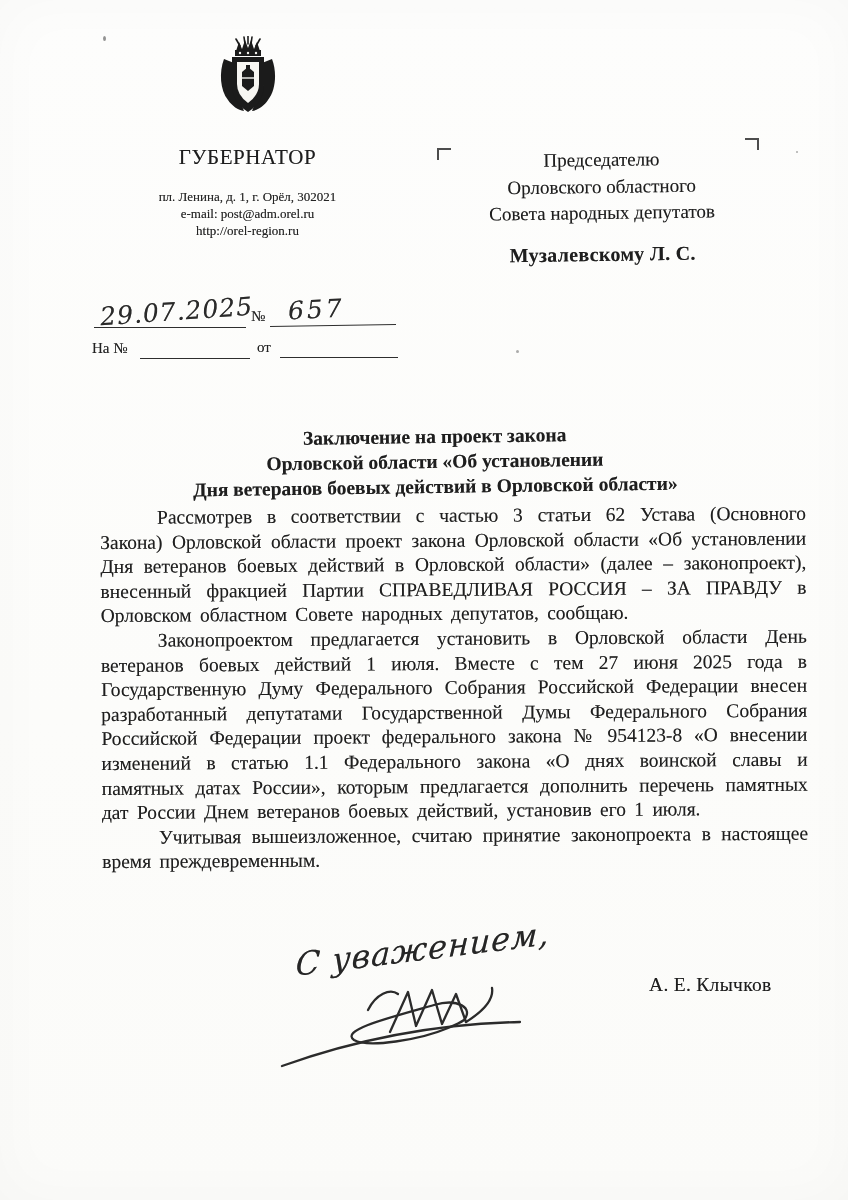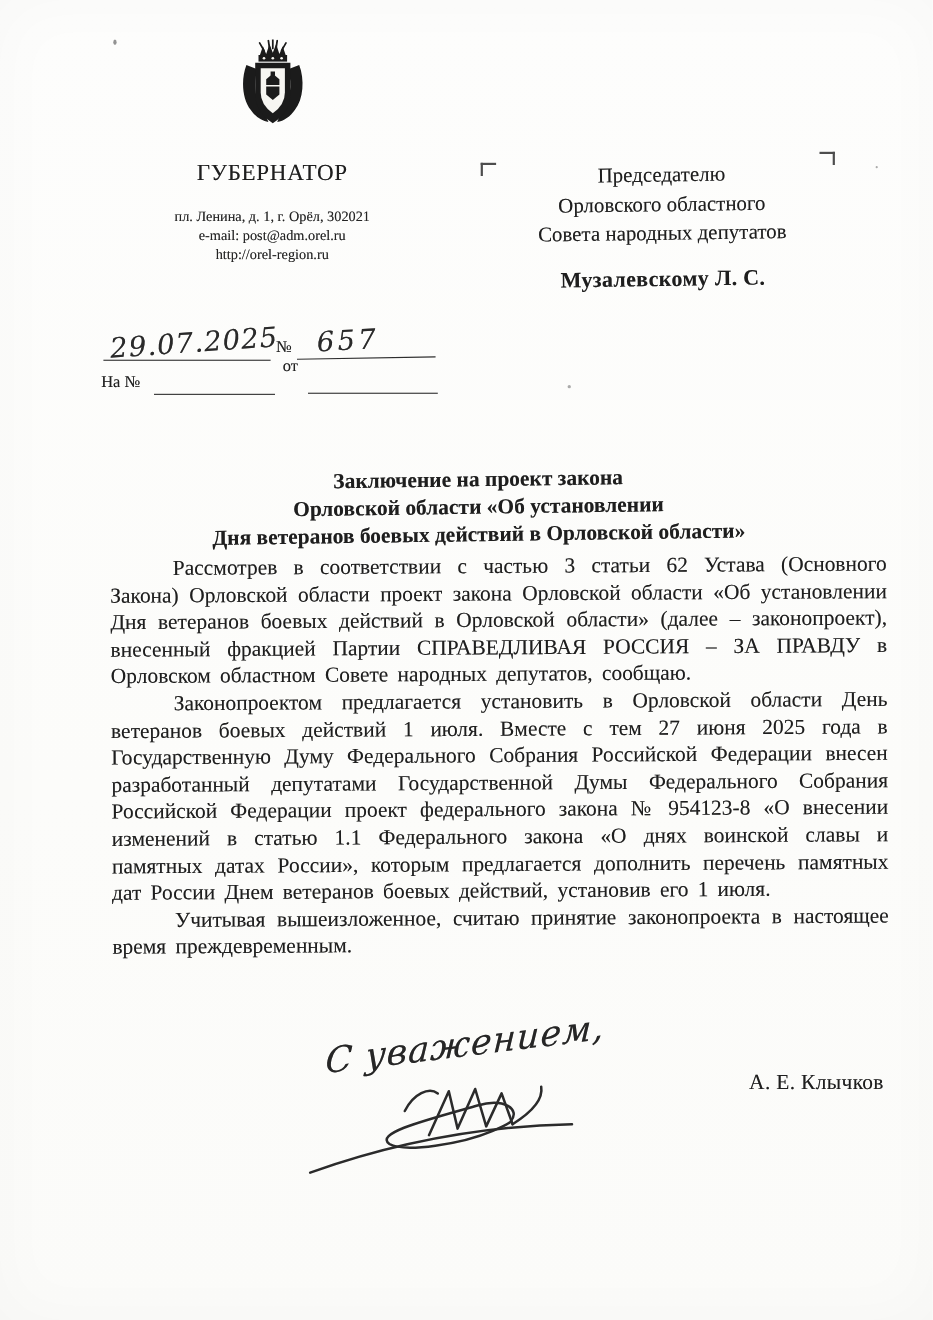--- a/index.html
+++ b/index.html
@@ -27,21 +27,21 @@
   .hand { font-family:"DejaVu Serif", serif; font-style:italic; color:#2a2a2a; }
   .hw-date { position:absolute; left:10px; bottom:2px; font-size:25px; letter-spacing:1px; transform:rotate(-4deg); }
   .hw-num  { position:absolute; left:198px; bottom:4px; font-size:25px; letter-spacing:3px; transform:rotate(-3deg); }
   .u-line { position:absolute; border-bottom:1.6px solid #2e2e2e; }
   .line-date { left:4px; bottom:0; width:152px; }
   .line-num  { left:180px; bottom:2px; width:126px; transform:rotate(-1deg); }
   .lbl { position:absolute; font-size:15px; color:#222; }
   .lbl-no { left:161px; bottom:3px; }
   .lbl-nano { left:2px; bottom:3px; }
   .line-nano { left:50px; bottom:1px; width:110px; }
-  .lbl-ot { left:167px; bottom:18px; }
+  .lbl-ot { left:167px; bottom:4px; }
   .line-ot { left:190px; bottom:2px; width:118px; }
 
   
   .corner { position:absolute; width:14px; height:12px; }
   .corner-left  { left:437px; top:148px; border-left:2px solid #4d4d4d; border-top:2px solid #4d4d4d; }
   .corner-right { left:745px; top:138px; border-right:2px solid #4d4d4d; border-top:2px solid #4d4d4d; }
   .recipient { position:absolute; left:447px; top:147px; width:310px; text-align:center;
                font-size:19px; line-height:26.5px; transform:rotate(-0.8deg); }
   .recipient-name { margin-top:14px; font-weight:bold; font-size:20px; letter-spacing:0.3px; }
 
@@ -53,21 +53,21 @@
   
   .body-text { position:absolute; left:100px; top:506px; width:706px;
                font-size:19.5px; line-height:24.6px; text-align:justify;
                word-spacing:3.5px; transform:rotate(-0.35deg); transform-origin:left top; }
   .body-text p { text-indent:57px; margin:0; }
 
   
   .closing { position:absolute; left:295px; top:930px; font-size:32px; letter-spacing:1px;
              transform:rotate(-7deg) skewX(-10deg); color:#262626; }
   .sig-flourish { position:absolute; left:268px; top:980px; width:270px; height:95px; }
-  .sig-name { position:absolute; left:681px; top:974px; font-size:19.5px; letter-spacing:0.3px; }
+  .sig-name { position:absolute; left:649px; top:974px; font-size:19.5px; letter-spacing:0.3px; }
 
   
   .speck { position:absolute; background:rgba(70,70,70,0.45); border-radius:50%; }
   .sp1 { left:516px; top:350px; width:3px; height:3px; }
   .sp2 { left:103px; top:36px; width:3px; height:5px; background:rgba(60,60,60,0.55); }
   .sp3 { left:796px; top:151px; width:2px; height:2px; }
 </style>
 </head>
 <body>
 

